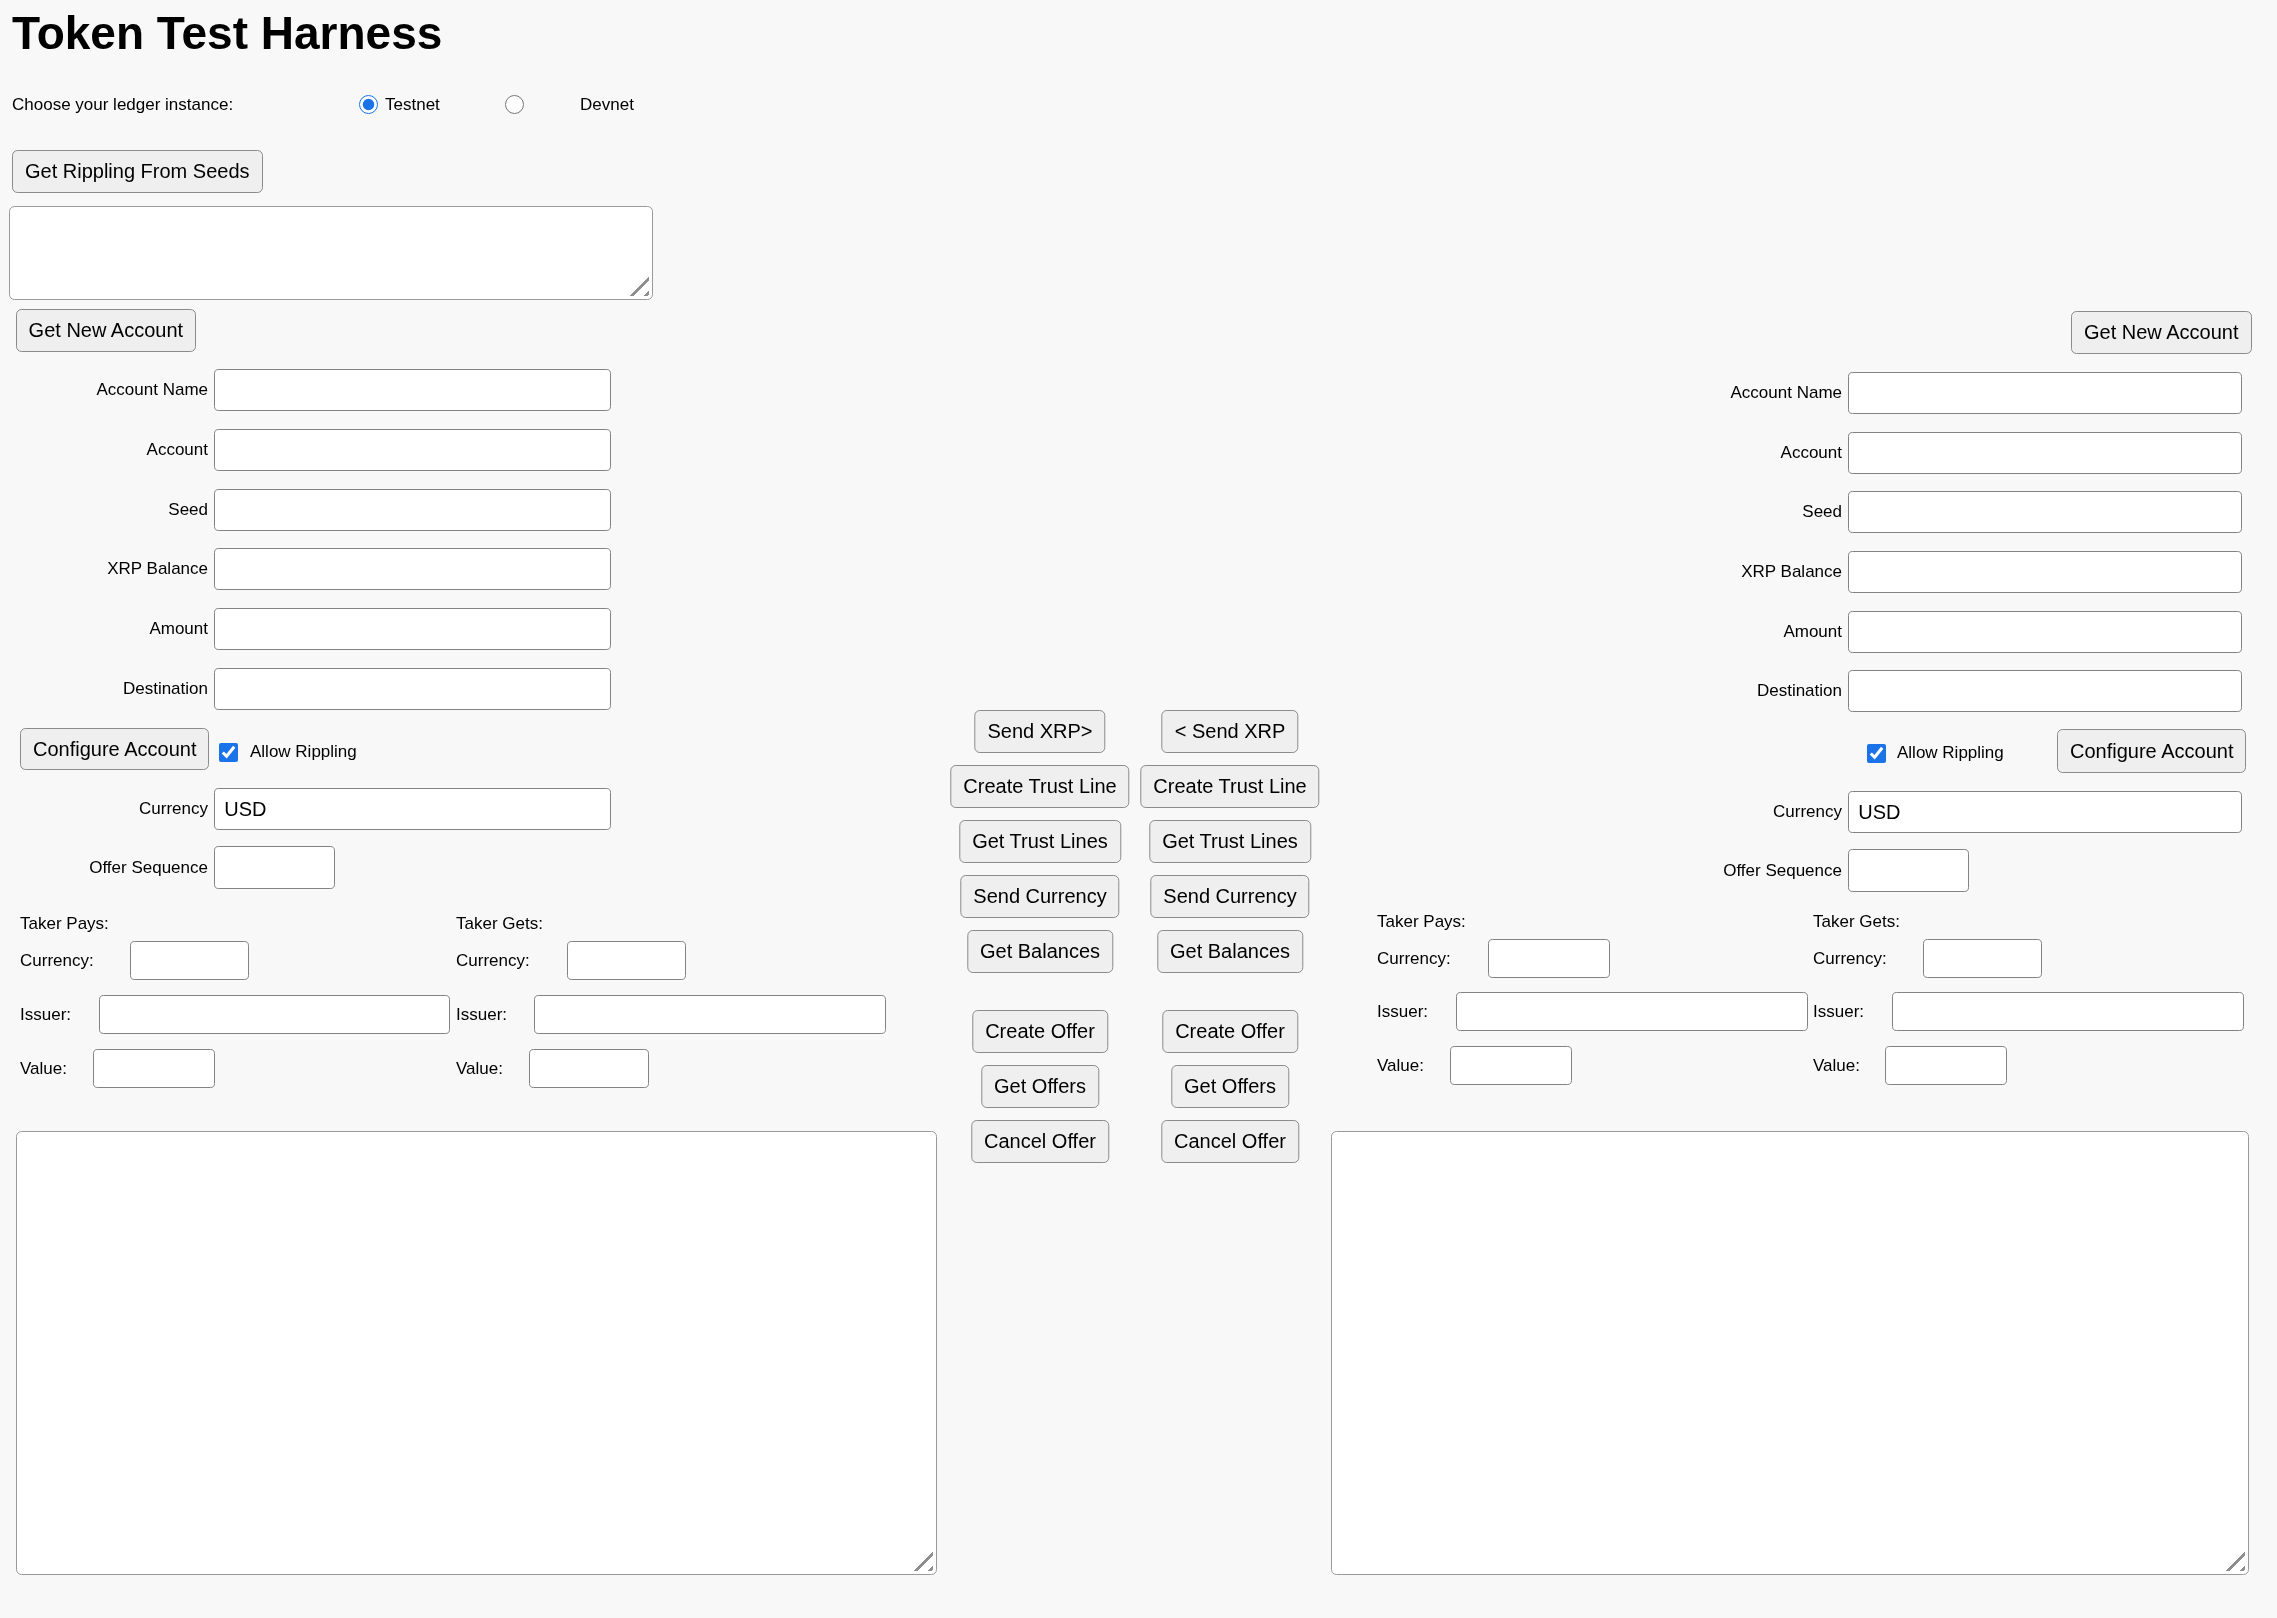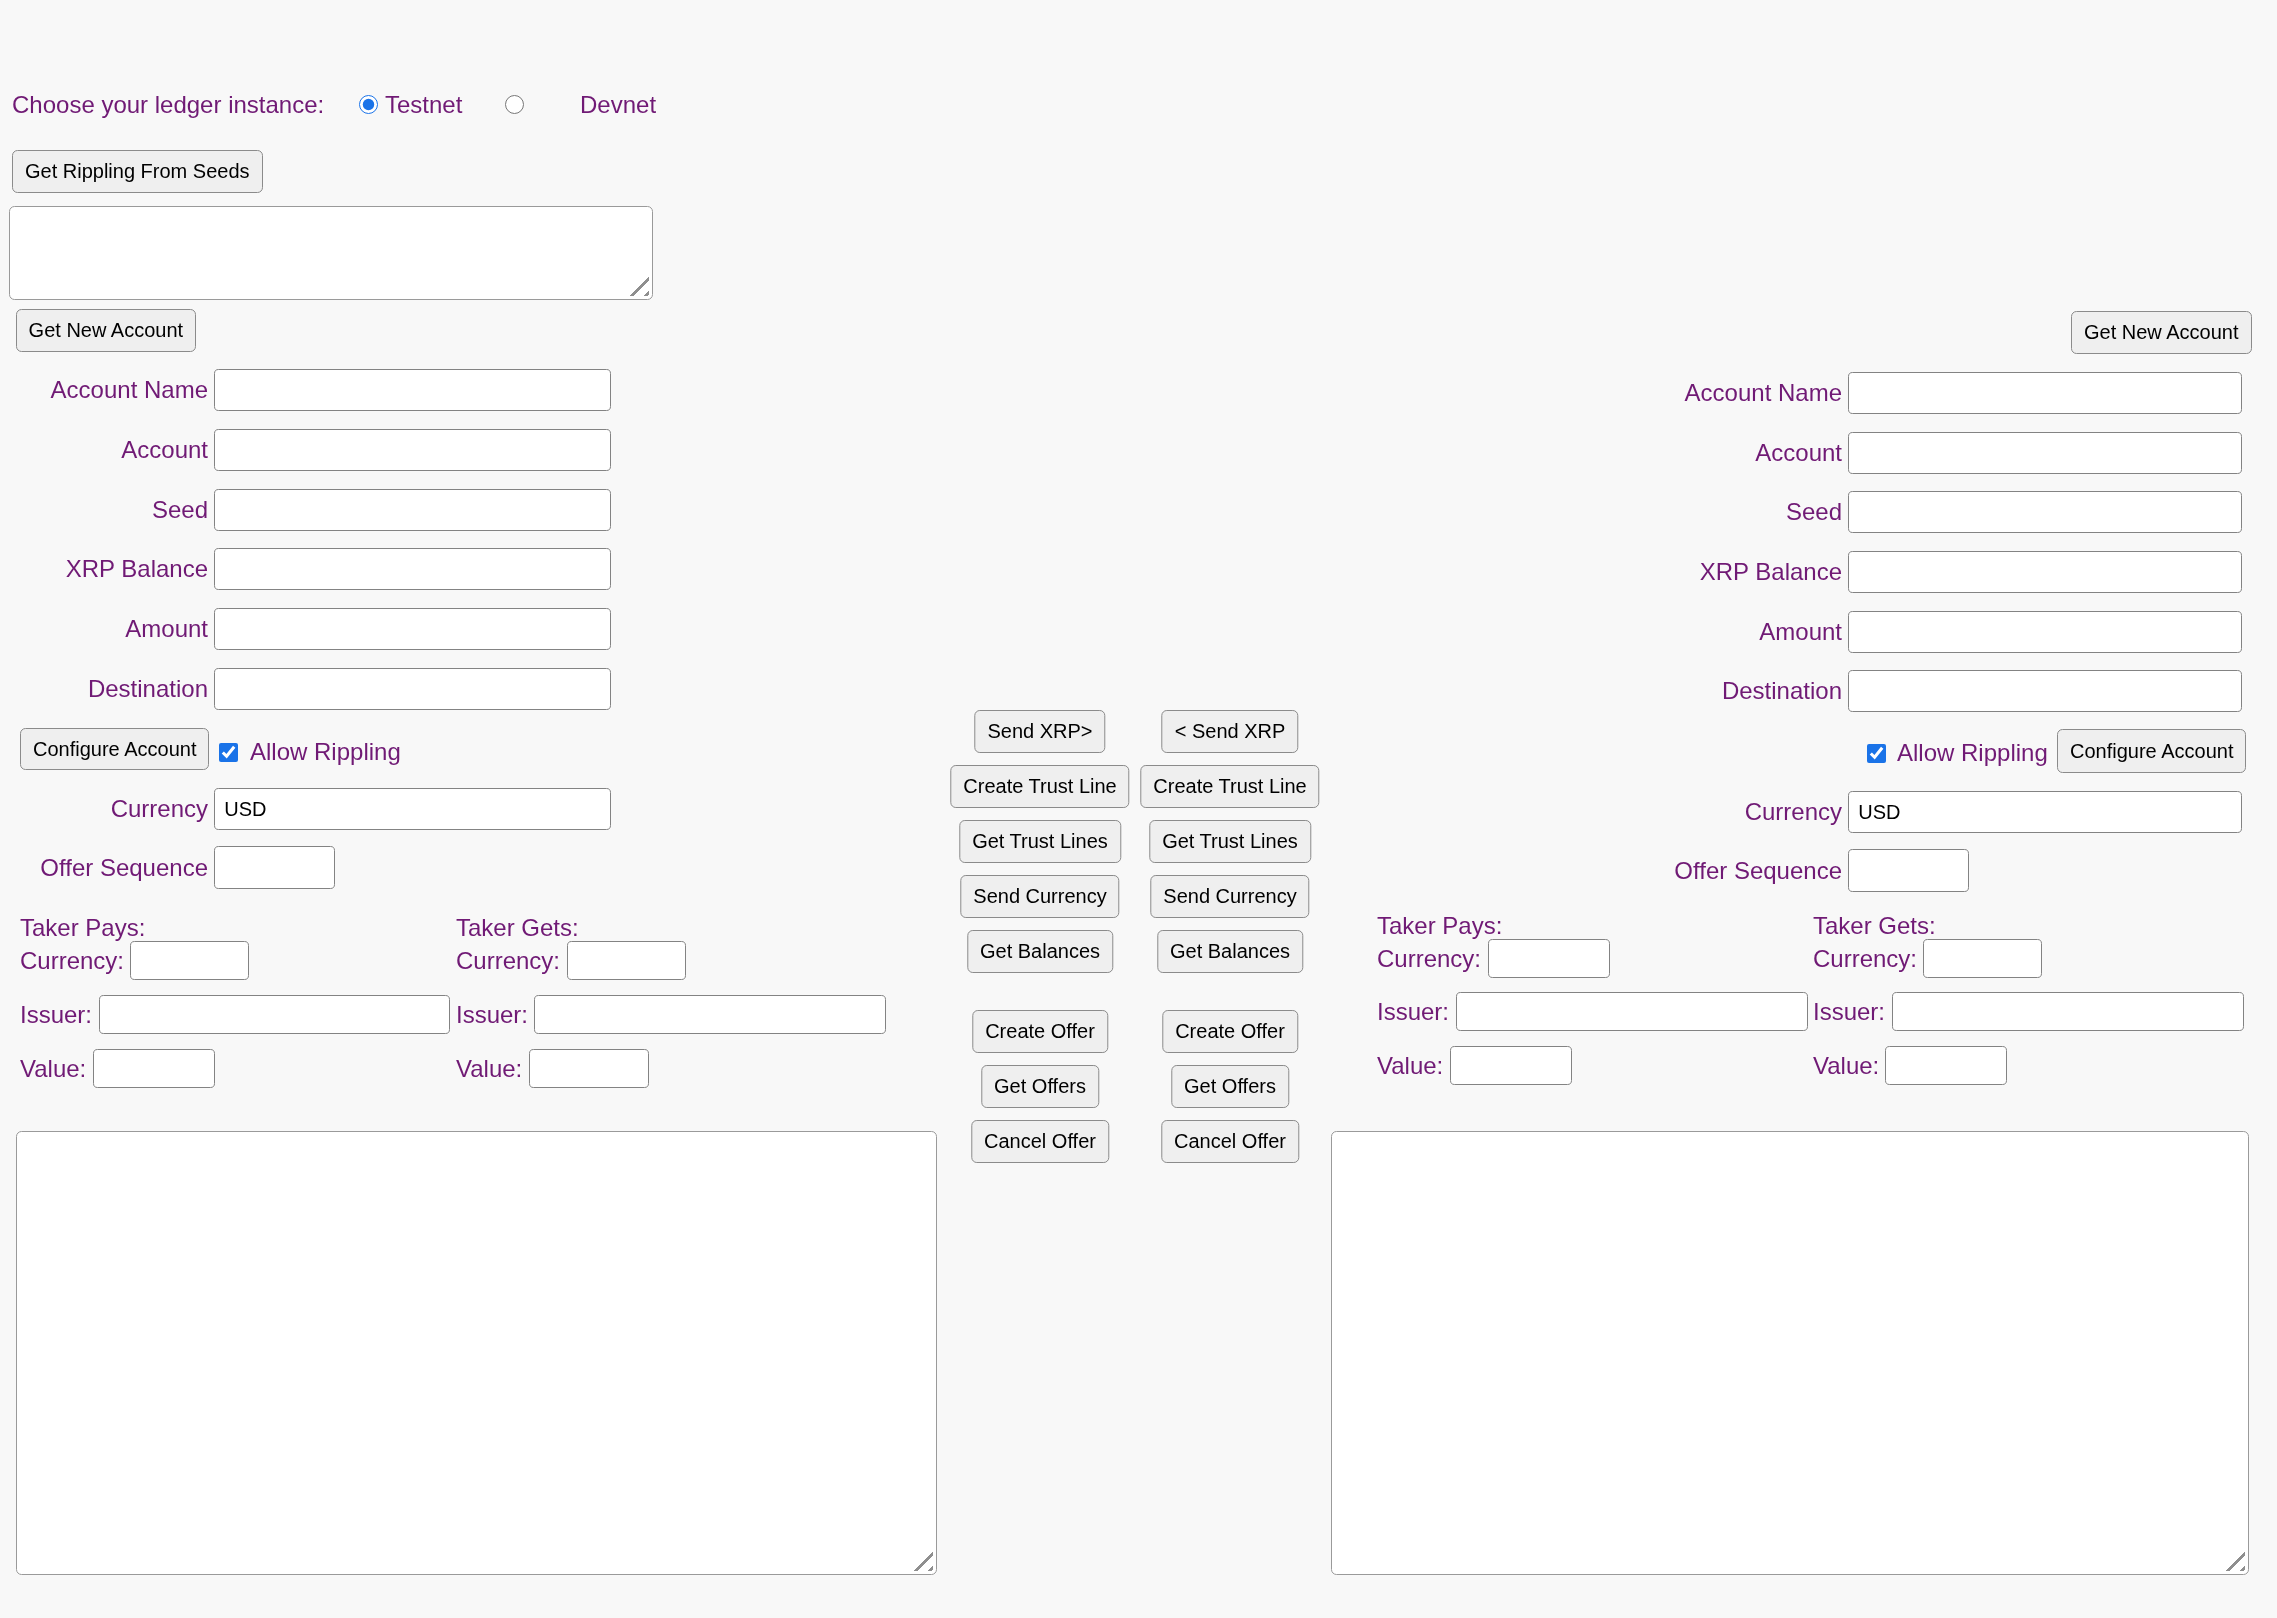--- a/index.html
+++ b/index.html
@@ -1,18 +1,18 @@
 <!DOCTYPE html>
 <html style="font-size:14.7px"><head>
 <meta charset="utf-8">
 <style>
   html,body{margin:0;padding:0;background:#f8f8f8;}
   #stage{position:relative;width:2277px;height:1618px;background:#f8f8f8;
          font-family:"Liberation Sans",sans-serif;color:#000;overflow:hidden;}
-  .lbl{position:absolute;font-size:24px;color:#701a75;white-space:nowrap;}
+  .lbl{position:absolute;font-size:17px;color:#000000;white-space:nowrap;}
   .rl{text-align:right;}
   .inp{position:absolute;box-sizing:border-box;background:#fff;border:1.8px solid #838383;
        border-radius:4.6px;font:20px "Liberation Sans",sans-serif;color:#000;padding:0 9.2px;outline:none;}
   .btn{box-sizing:border-box;background:#efefef;border:1.8px solid #8b8b8b;border-radius:5.5px;
        font:20px "Liberation Sans",sans-serif;color:#000;padding:0 12px;height:43px;white-space:nowrap;}
   .abtn{position:absolute;}
   .ta{position:absolute;box-sizing:border-box;background:#fff;border:1.8px solid #9a9a9a;border-radius:5.5px;
       resize:none;outline:none;font:20px "Liberation Sans",sans-serif;padding:7.3px;}
   .chk{position:absolute;width:19px;height:19px;margin:0;accent-color:#1a73e8;}
   .handle{position:absolute;width:24px;height:24px;clip-path:polygon(100% 0,100% 100%,0 100%);
@@ -20,20 +20,21 @@
   .col{position:absolute;top:710px;display:flex;flex-direction:column;align-items:center;
        gap:12px;transform:translateX(-50%);}
   .gapTop{margin-top:25px;}
   h1{position:absolute;left:12px;top:5.5px;margin:0;font-size:46px;font-weight:700;line-height:55px;}
 </style>
 </head>
 <body>
 
 <div id="stage">
 
+  <h1>Token Test Harness</h1>
 
   <div class="lbl" style="left:12px;top:92px;line-height:26px;">Choose your ledger instance:</div>
   <input type="radio" name="ledger-instance" class="chk" style="left: 359px; top: 95px;" checked="true">
   <div class="lbl" style="left:385px;top:92px;line-height:26px;text-align:center;">Testnet</div>
   <input type="radio" name="ledger-instance" class="chk" style="left: 505px; top: 95px;">
   <div class="lbl" style="left:556px;top:92px;line-height:26px;margin-left:24px;">Devnet</div>
 
   <button class="btn abtn" style="left:12px;top:150px;">Get Rippling From Seeds</button>
   <textarea class="ta" style="left: 9.2px; top: 206px; width: 644px; height: 94px;"></textarea>
   <div class="handle" style="left:625px;top:272px;"></div>

